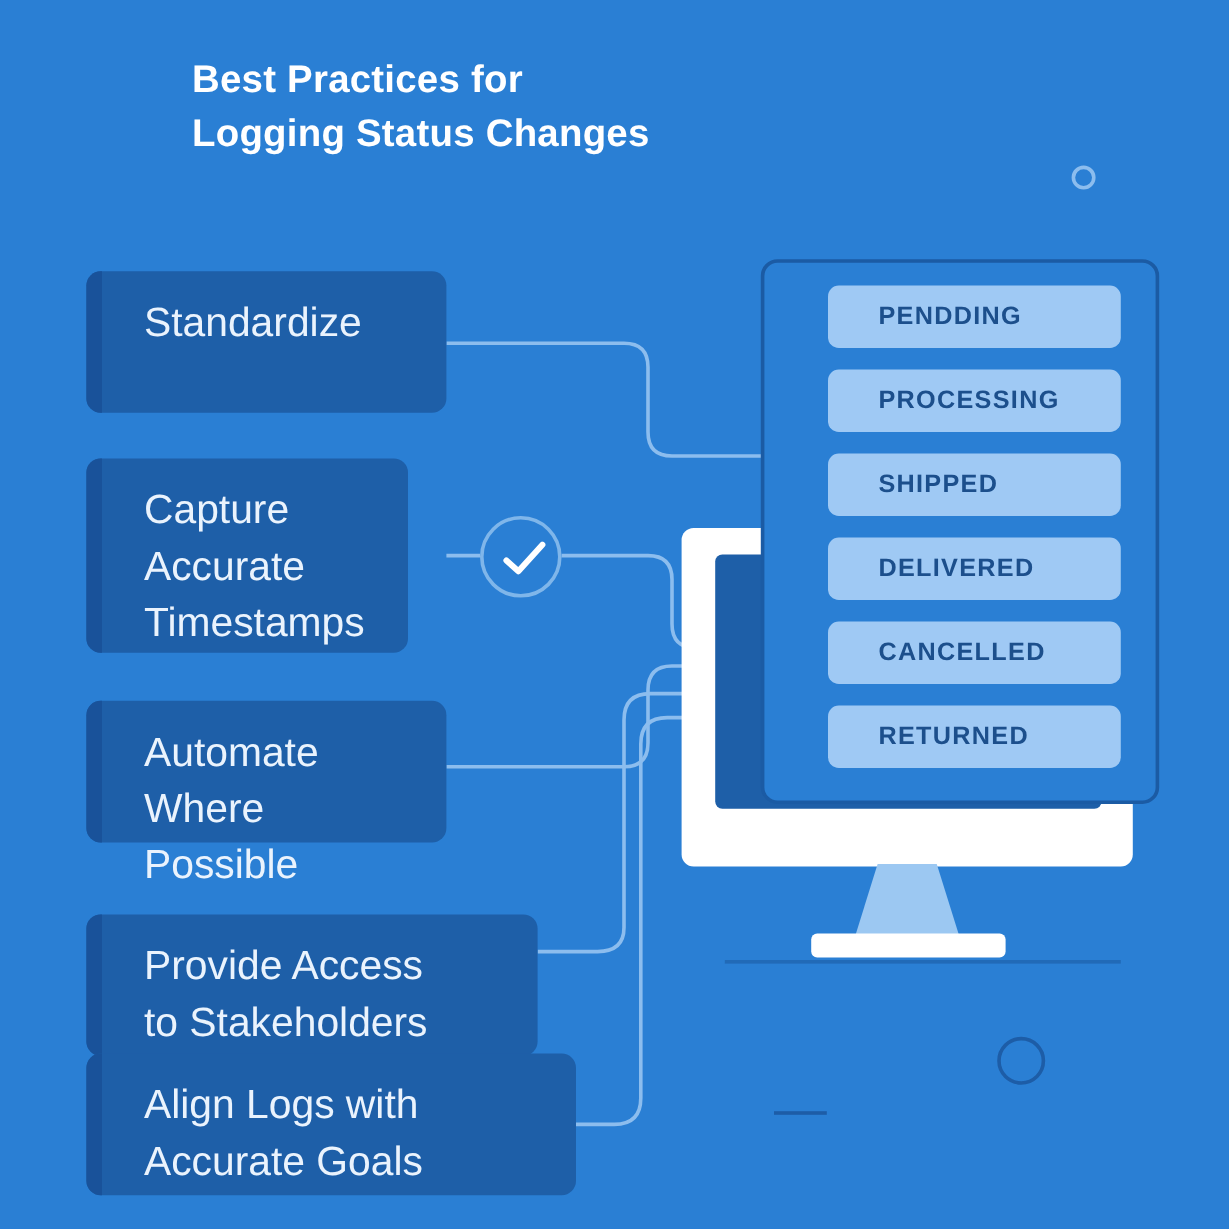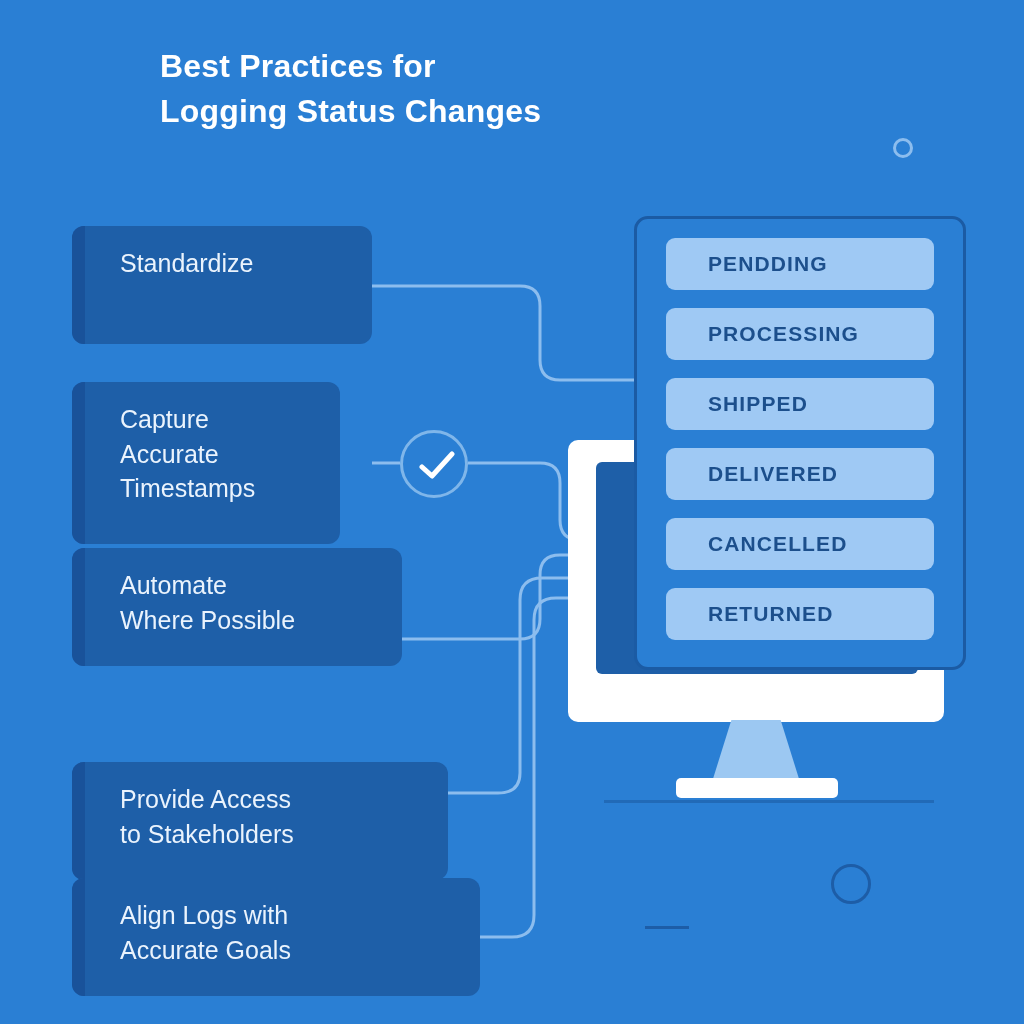--- a/index.html
+++ b/index.html
@@ -31,41 +31,41 @@
   .title .line {
     display: block;
   }
 
   
   .card {
     position: absolute;
     background: #1e5fa8;
     border-radius: 12px;
     color: #eaf3fd;
-    font-size: 25px;
+    font-size: 34px;
     line-height: 1.38;
     font-weight: 500;
     padding: 20px 24px 22px 48px;
     box-sizing: border-box;
   }
   .card .accent {
     position: absolute;
     left: 0;
     top: 0;
     bottom: 0;
     width: 13px;
     background: #19529a;
     border-top-left-radius: 12px;
     border-bottom-left-radius: 12px;
   }
   .card .txt { display: block; }
 
   #card0 { left: 72px;  top: 226px; width: 300px; height: 118px; }
   #card1 { left: 72px;  top: 382px; width: 268px; height: 162px; }
-  #card2 { left: 72px;  top: 548px; width: 330px; height: 118px; }
+  #card2 { left: 72px;  top: 584px; width: 300px; height: 118px; }
   #card3 { left: 72px;  top: 762px; width: 376px; height: 118px; }
   #card4 { left: 72px;  top: 878px; width: 408px; height: 118px; }
 
   
   #wires {
     position: absolute;
     left: 0; top: 0;
     width: 1024px; height: 1024px;
   }
 
@@ -153,20 +153,21 @@
     background: #9fc9f4;
     border-radius: 9px;
     color: #1c4f8c;
     font-size: 21px;
     font-weight: bold;
     letter-spacing: 1.1px;
     display: flex;
     align-items: center;
     padding-left: 42px;
     box-sizing: border-box;
+    margin-left: 24px;
   }
   .status-chip:last-child { margin-bottom: 0; }
 
   
   .deco-ring-sm {
     position: absolute;
     left: 893px; top: 138px;
     width: 20px; height: 20px;
     border: 3px solid #8cbdee;
     border-radius: 50%;

